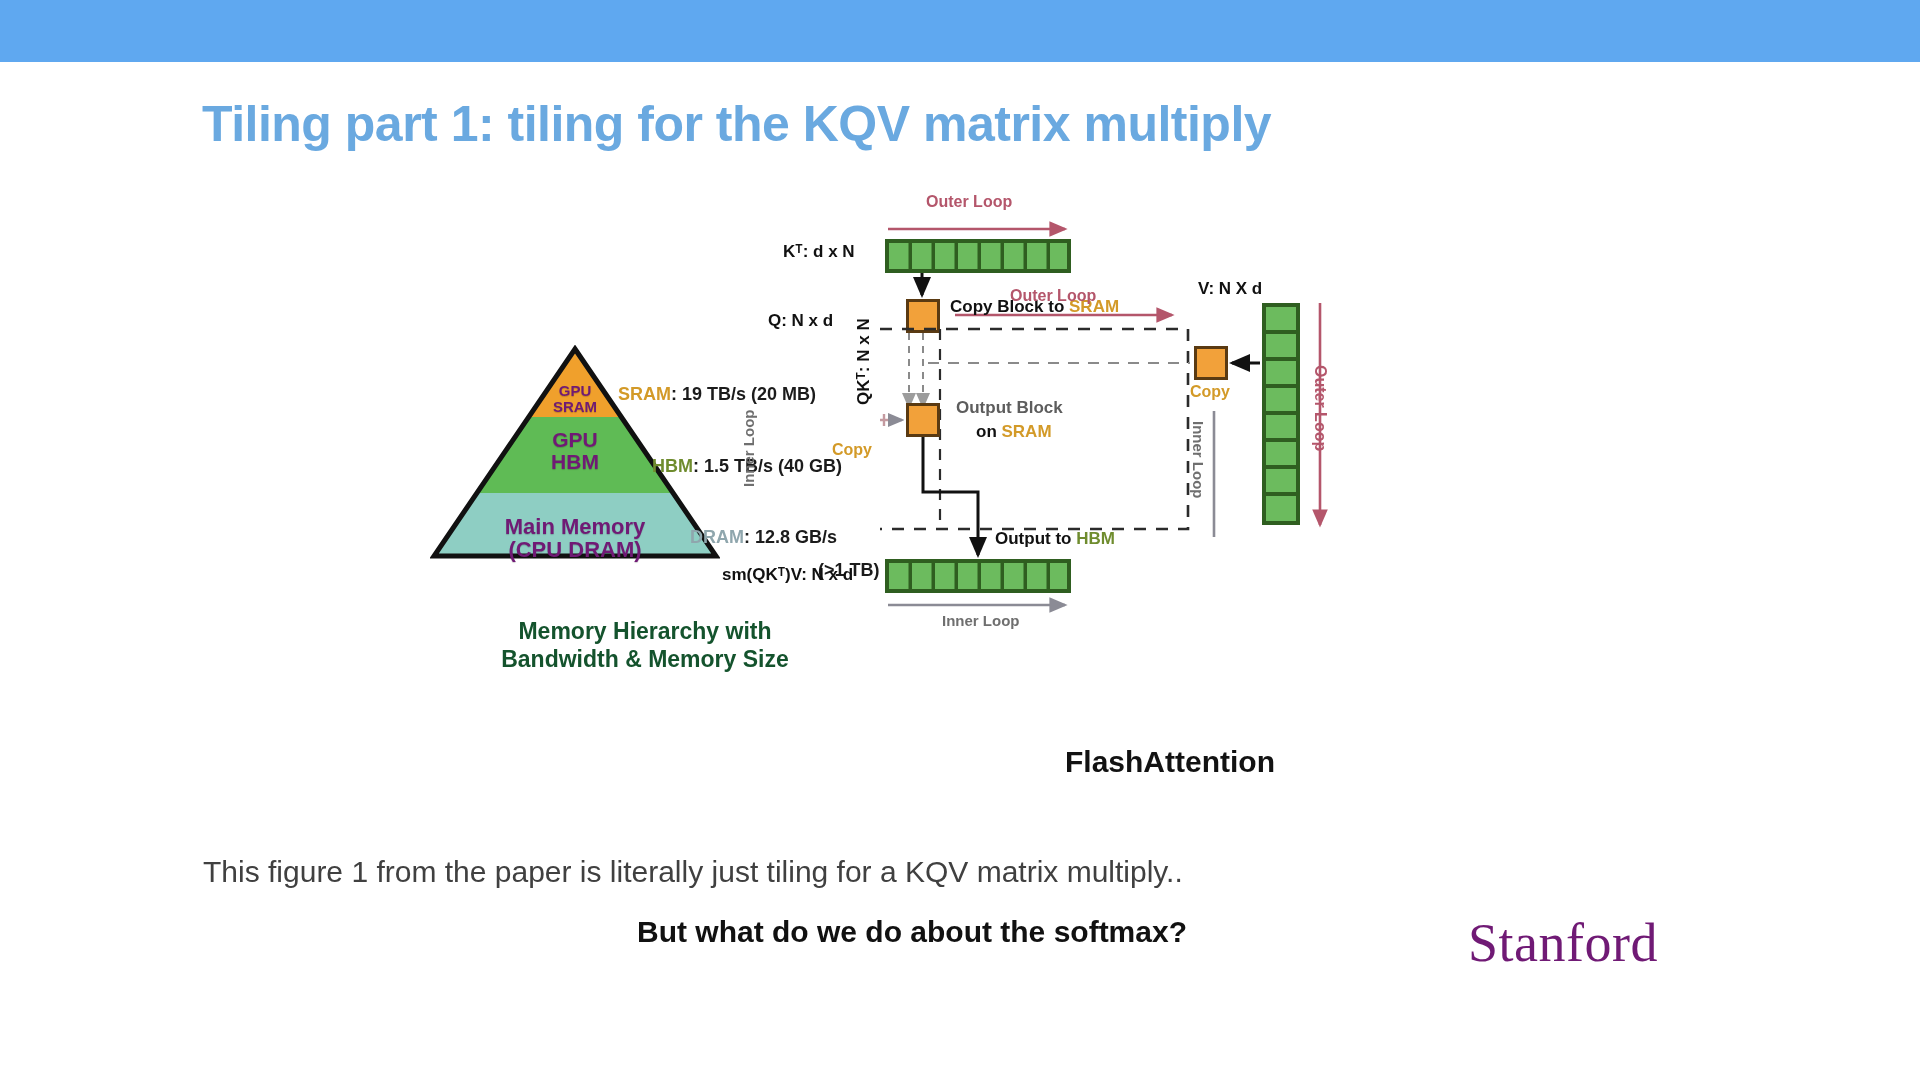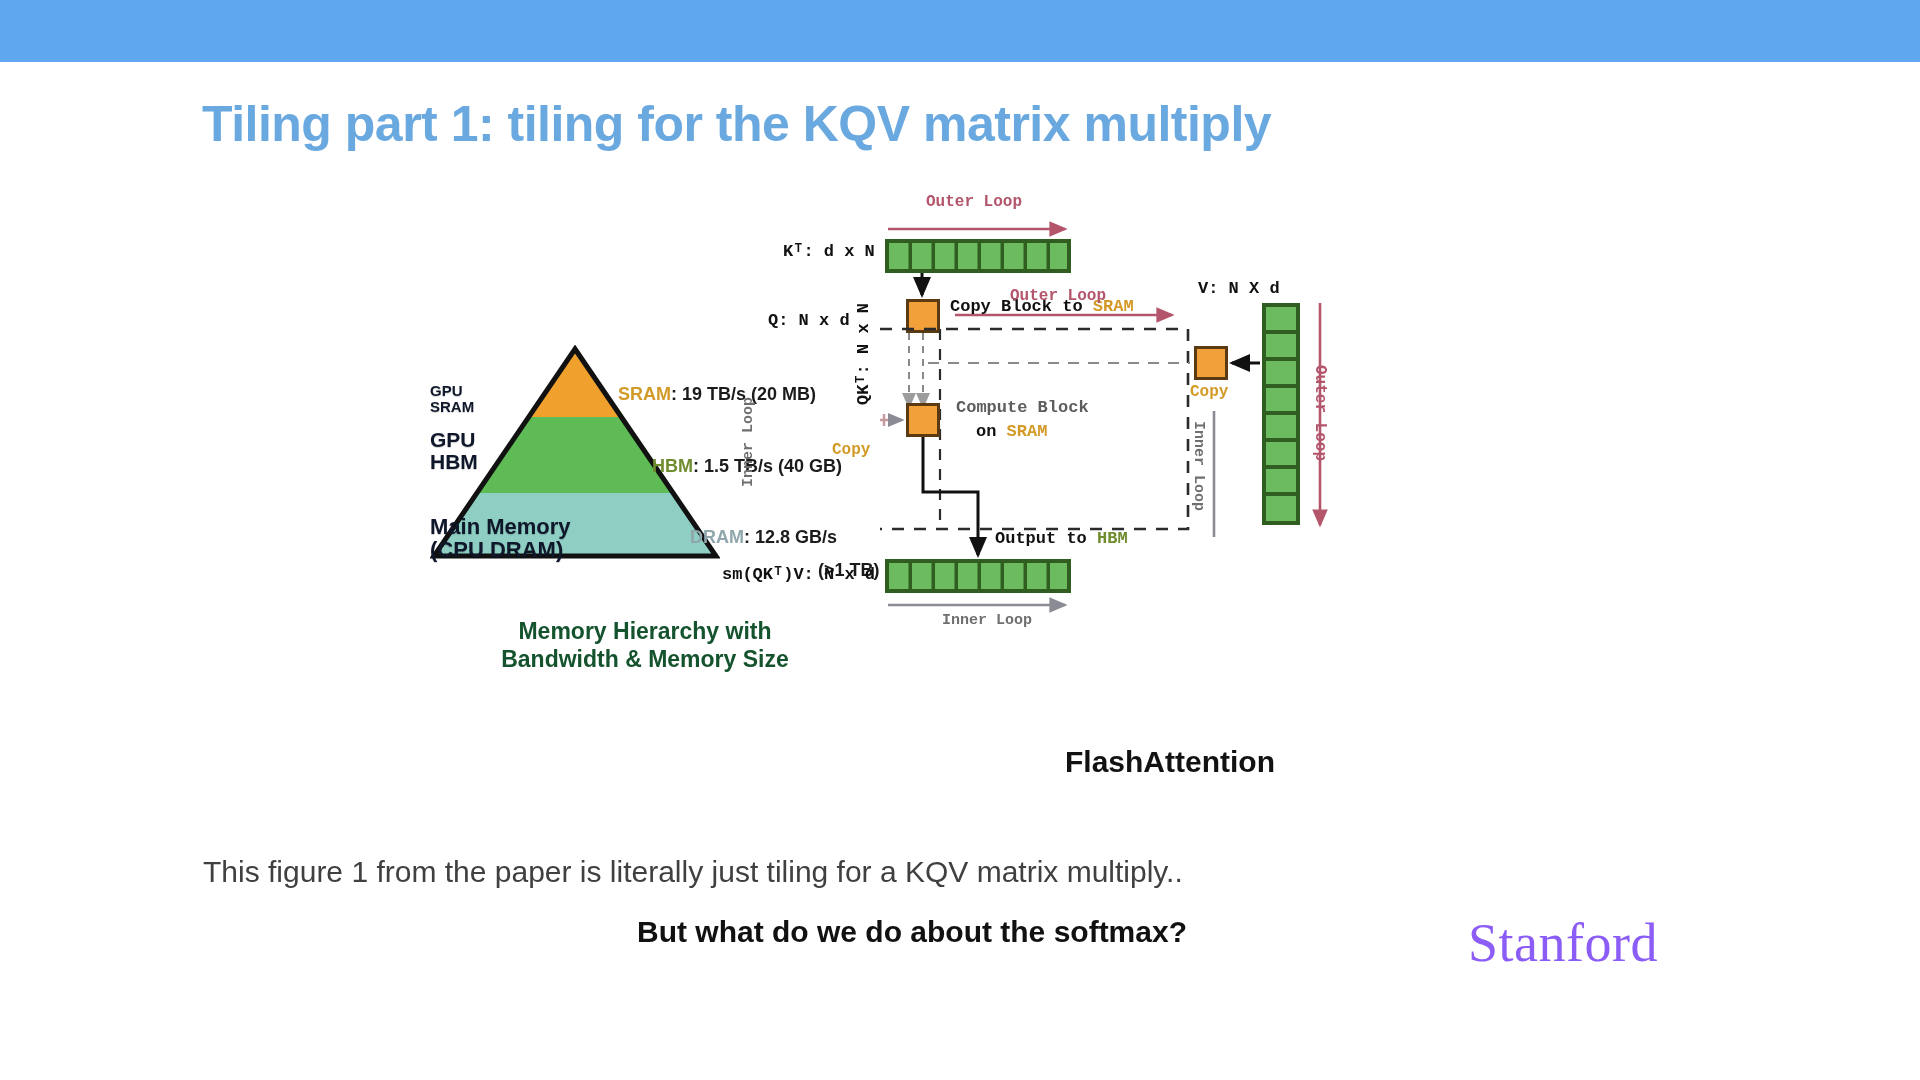--- a/index.html
+++ b/index.html
@@ -30,23 +30,23 @@
     white-space: nowrap;
   }
   
   .pyramid-wrap {
     position: absolute; left: 430px; top: 345px;
     width: 290px; height: 260px;
   }
   .pyr-svg { position:absolute; left:0; top:0; }
   .pyr-label {
     position: absolute;
-    color: #0f172a;
+    color: #701a75;
     font-weight: bold;
-    text-align: left;
+    text-align: center;
     width: 100%;
     line-height: 1.05;
     text-shadow: 0 1px 1px rgba(0,0,0,0.18);
   }
   .pyr-sram { top: 38px; font-size: 15px; }
   .pyr-hbm  { top: 84px; font-size: 21px; }
   .pyr-dram { top: 164px; font-size: 22px; margin-top: 6px; }
 
   
   .bw {
@@ -66,21 +66,21 @@
 
   .mem-caption {
     position: absolute; left: 480px; top: 617px;
     width: 330px;
     text-align: center;
     font-size: 23px; font-weight: bold; color: #14532d;
     line-height: 1.22;
   }
 
   
-  .fa { position: absolute; left: 880px; top: 215px; width: 600px; height: 560px; font-family: Liberation Mono, monospace; }
+  .fa { position: absolute; left: 880px; top: 215px; width: 600px; height: 560px; }
   .fa svg { position: absolute; left: 0; top: 0; }
   .fa-txt { position: absolute; white-space: nowrap; }
 
   .lbl-outer { color: #b4566b; font-weight: bold; font-size: 16px; }
   .lbl-inner { color: #6f6f6f; font-weight: bold; font-size: 15px; }
   .lbl-mat   { color: #111111; font-weight: bold; font-size: 17px; }
   .lbl-copy  { color: #d39a28; font-weight: bold; font-size: 16px; }
   .lbl-black { color: #111111; font-weight: bold; font-size: 17px; }
   .lbl-grey  { color: #5d5d5d; font-weight: bold; font-size: 17px; }
   .k-sram2 { color: #d39a28; }
@@ -100,21 +100,21 @@
     white-space: nowrap;
   }
   .bottom2 {
     position: absolute; left: 637px; top: 915px;
     font-size: 30px; font-weight: bold; color: #111111;
     white-space: nowrap;
   }
   .stanford {
     position: absolute; left: 1468px; top: 912px;
     font-family: "Liberation Serif", serif;
-    font-size: 54px; color: #8b5cf6;
+    font-size: 54px; color: #701a75;
     letter-spacing: 0.5px;
   }
 </style>
 </head>
 <body>
 
 <div id="slide">
 
   <div class="topbar"></div>
 
@@ -296,21 +296,21 @@
 
     <div class="fa-txt lbl-mat vert-l" style="left:-26px; top:190px;">QKᵀ: N x N</div>
 
     <div class="fa-txt lbl-inner vert-l" style="left:-140px; top:272px;">Inner Loop</div>
     <div class="fa-txt lbl-inner vert-r" style="left:327px; top:206px;">Inner Loop</div>
     <div class="fa-txt lbl-outer vert-r" style="left:449px; top:150px;">Outer Loop</div>
 
     <div class="fa-txt lbl-copy" style="left:-48px; top:226px;">Copy</div>
     <div class="fa-txt lbl-copy" style="left:310px; top:168px;">Copy</div>
 
-    <div class="fa-txt lbl-grey" style="left:76px; top:183px;">Compute Block</div>
+    <div class="fa-txt lbl-grey" style="left:76px; top:183px;">Output Block</div>
     <div class="fa-txt lbl-black" style="left:96px; top:207px;"><span>on </span><span class="k-sram2">SRAM</span></div>
 
     <div class="fa-txt lbl-black" style="left:115px; top:314px;"><span>Output to </span><span class="k-hbm2">HBM</span></div>
 
     <div class="fa-txt lbl-mat" style="left:-158px; top:350px;">sm(QKᵀ)V: N x d</div>
     <div class="fa-txt lbl-inner" style="left:62px; top:397px;">Inner Loop</div>
   </div>
 
   <div class="fa-caption">FlashAttention</div>
 

